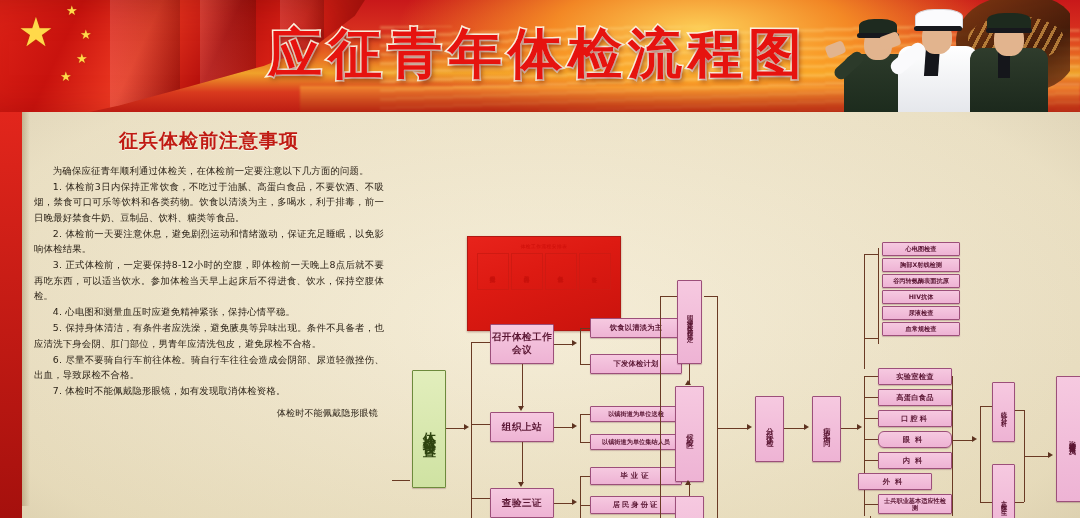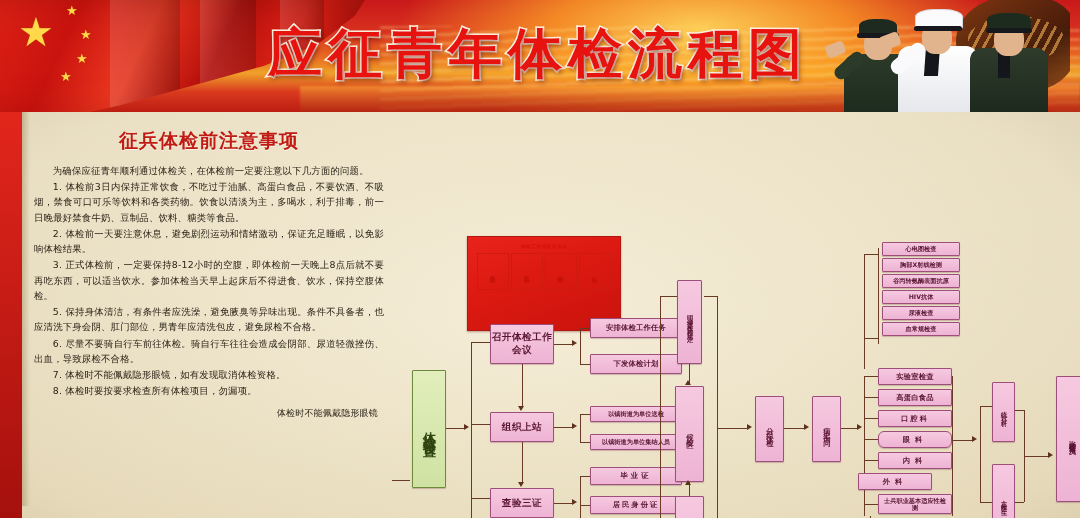--- a/index.html
+++ b/index.html
@@ -163,24 +163,24 @@
 
   <div class="board">
     <div class="vig"></div>
 
     <div class="notice">
       <h2>征兵体检前注意事项</h2>
       <p>为确保应征青年顺利通过体检关，在体检前一定要注意以下几方面的问题。</p>
       <p>1. 体检前3日内保持正常饮食，不吃过于油腻、高蛋白食品，不要饮酒、不吸烟，禁食可口可乐等饮料和各类药物。饮食以清淡为主，多喝水，利于排毒，前一日晚最好禁食牛奶、豆制品、饮料、糖类等食品。</p>
       <p>2. 体检前一天要注意休息，避免剧烈运动和情绪激动，保证充足睡眠，以免影响体检结果。</p>
       <p>3. 正式体检前，一定要保持8-12小时的空腹，即体检前一天晚上8点后就不要再吃东西，可以适当饮水。参加体检当天早上起床后不得进食、饮水，保持空腹体检。</p>
+      <p>4. 心电图和测量血压时应避免精神紧张，保持心情平稳。</p>
       <p>5. 保持身体清洁，有条件者应洗澡，避免腋臭等异味出现。条件不具备者，也应清洗下身会阴、肛门部位，男青年应清洗包皮，避免尿检不合格。</p>
       <p>6. 尽量不要骑自行车前往体检。骑自行车往往会造成会阴部、尿道轻微挫伤、出血，导致尿检不合格。</p>
       <p>7. 体检时不能佩戴隐形眼镜，如有发现取消体检资格。</p>
-      <p>8. 体检时要按要求检查所有体检项目，勿漏项。</p>
       <p class="sign">体检时不能佩戴隐形眼镜</p>
     </div>
 
     <div class="flow">
 
       <div class="redbox" style="left:75px;top:12px;width:152px;height:93px;">
         <div class="rtitle">体检工作流程安排表</div>
         <div class="rgrid">
           <div class="rcell">日程安排</div>
           <div class="rcell">工作内容</div>
@@ -200,21 +200,21 @@
       <div class="ln lnh" style="left:79px;top:200px;width:19px;"></div>
 
       <div class="ln lnh" style="left:79px;top:274px;width:19px;"></div>
 
       <div class="node mid" style="left:98px;top:100px;width:64px;height:40px;line-height:1.35;">召开体检工作会议</div>
       <div class="ln lnh" style="left:162px;top:120px;width:18px;"></div>
       <div class="arr r" style="left:180px;top:116px;"></div>
       <div class="ln lnv" style="left:188px;top:104px;height:36px;"></div>
       <div class="ln lnh" style="left:188px;top:104px;width:10px;"></div>
       <div class="ln lnh" style="left:188px;top:140px;width:10px;"></div>
-      <div class="node sm" style="left:198px;top:94px;width:92px;height:20px;">安排体检工作任务</div>
+      <div class="node sm" style="left:198px;top:94px;width:92px;height:20px;">饮食以清淡为主</div>
       <div class="node sm" style="left:198px;top:130px;width:92px;height:20px;">下发体检计划</div>
 
       <div class="ln lnv" style="left:130px;top:140px;height:44px;"></div>
       <div class="arr d" style="left:126px;top:182px;"></div>
 
       <div class="node mid" style="left:98px;top:188px;width:64px;height:30px;">组织上站</div>
       <div class="ln lnh" style="left:162px;top:203px;width:18px;"></div>
       <div class="arr r" style="left:180px;top:199px;"></div>
       <div class="ln lnv" style="left:188px;top:190px;height:28px;"></div>
       <div class="ln lnh" style="left:188px;top:190px;width:10px;"></div>

